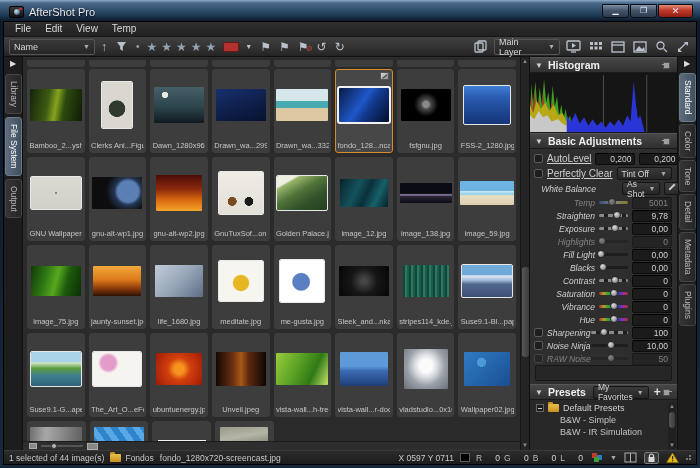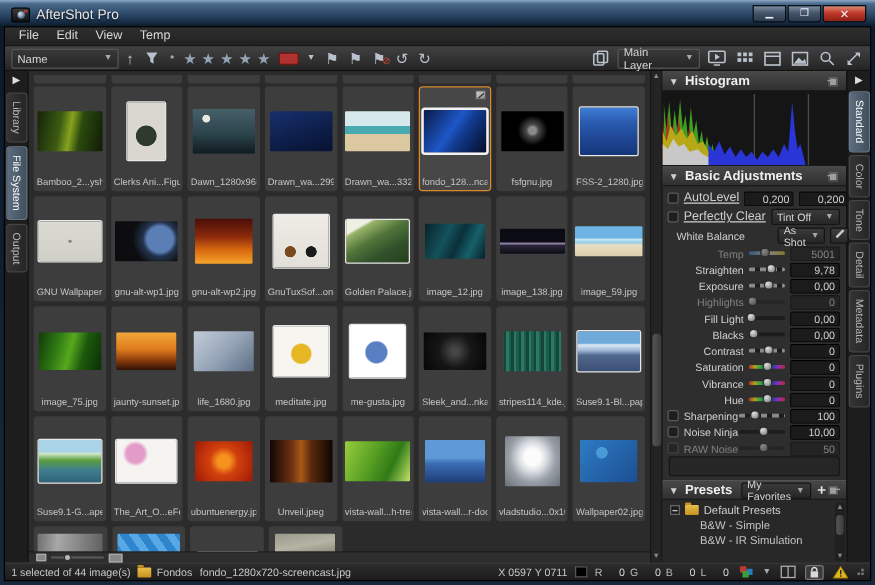--- a/index.html
+++ b/index.html
@@ -72,21 +72,21 @@
   .pin::before{content:"";position:absolute;right:2px;top:1px;width:5px;height:5px;background:#b8b8b8;border:1px solid #555;}
   .pin::after{content:"";position:absolute;left:0;top:3px;width:4px;height:1px;background:#b8b8b8;}
   .hist{height:60px;background:#151515;margin:0;border-bottom:1px solid #1a1a1a;}
   .adj{padding:2px 5px 0 4px;}
   .adj-srow{height:15px;display:flex;align-items:center;gap:4px;}
   .adj-row{height:13px;display:flex;align-items:center;gap:4px;}
   .adj-row.dim,.adj-srow.dim{opacity:.5;}
   .cb{width:9px;height:9px;background:#1e1e1e;border:1px solid #5a5a5a;border-radius:2px;flex:0 0 auto;}
   .cb-space{width:11px;flex:0 0 auto;}
   .adj-lbl-l{flex:1;color:#cfcfcf;font-size:10px;white-space:nowrap;text-decoration:underline;}
-  .adj-lbl{width:46px;text-align:right;color:#cfcfcf;font-size:8.5px;white-space:nowrap;flex:0 0 auto;}
+  .adj-lbl{width:46px;text-align:right;color:#cfcfcf;font-size:8.5px;white-space:nowrap;flex:0 0 auto;font-style:italic;}
   .val{width:40px;height:12px;background:#1b1b1b;border:1px solid #0c0c0c;border-top-color:#000;border-radius:2px;color:#d0d0d0;font-size:8.5px;text-align:right;padding:0 3px;line-height:11px;flex:0 0 auto;}
   .track{flex:1;height:3px;background:#1d1d1d;border-radius:2px;position:relative;min-width:0;}
   .track .knob{position:absolute;top:-3px;width:8px;height:8px;border-radius:50%;background:radial-gradient(circle at 35% 30%,#e0e0e0,#9a9a9a 60%,#6a6a6a);border:1px solid #2a2a2a;margin-left:-4px;}
   .track.dash{background:repeating-linear-gradient(90deg,#8a8a8a 0 5px,#1d1d1d 5px 9px);}
   .track.rainbow{background:linear-gradient(90deg,#b03030,#b0a020,#2aa03a,#2a9aa0,#2a40b0,#9a2ab0,#b03030);}
   .track.temp{background:linear-gradient(90deg,#3a78c8,#d8d8ce 55%,#d8c020);}
   .dd{height:13px;background:linear-gradient(180deg,#3a3a3a,#262626);border:1px solid #141414;border-radius:2px;display:flex;align-items:center;color:#d6d6d6;font-size:8.5px;padding:0 4px;}
   .dd .arr{margin-left:auto;color:#a8a8a8;font-size:7px;padding-left:4px;}
   .picker-btn{width:15px;height:13px;background:linear-gradient(180deg,#3e3e3e,#282828);border:1px solid #141414;border-radius:2px;position:relative;flex:0 0 auto;}
   .picker-btn::after{content:"";position:absolute;left:3px;top:3px;width:8px;height:2px;background:#c8c8c8;transform:rotate(-45deg);}

